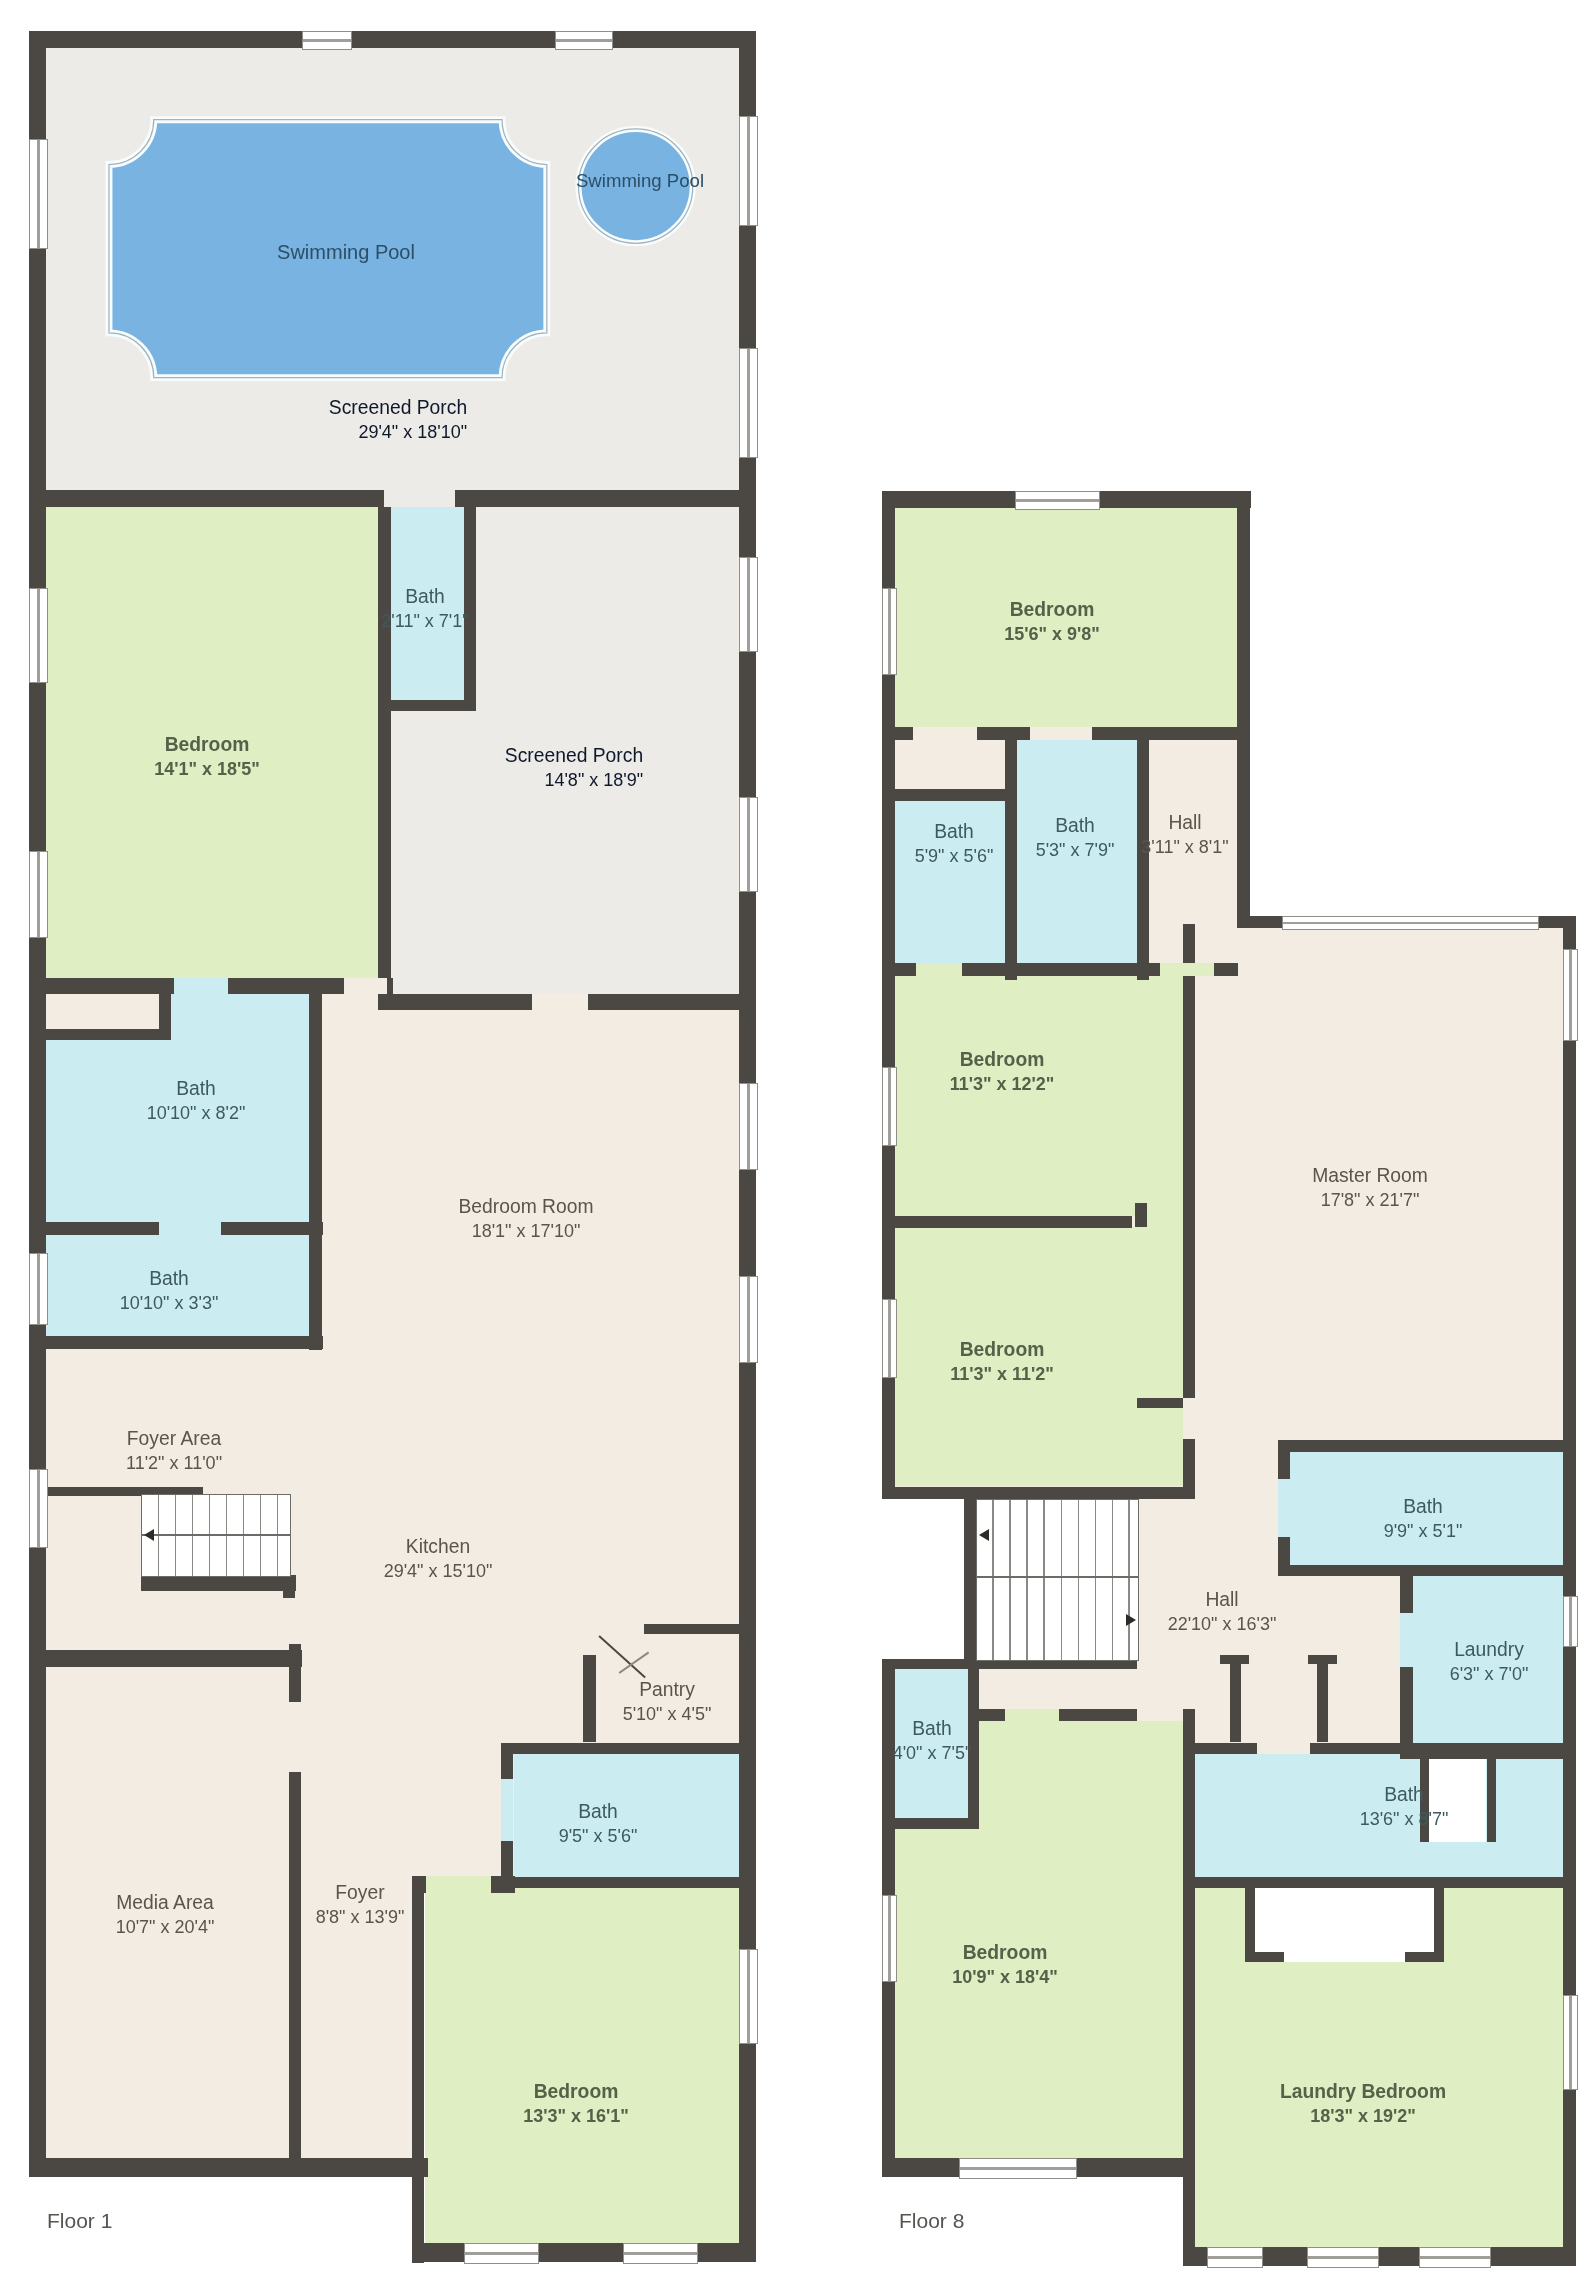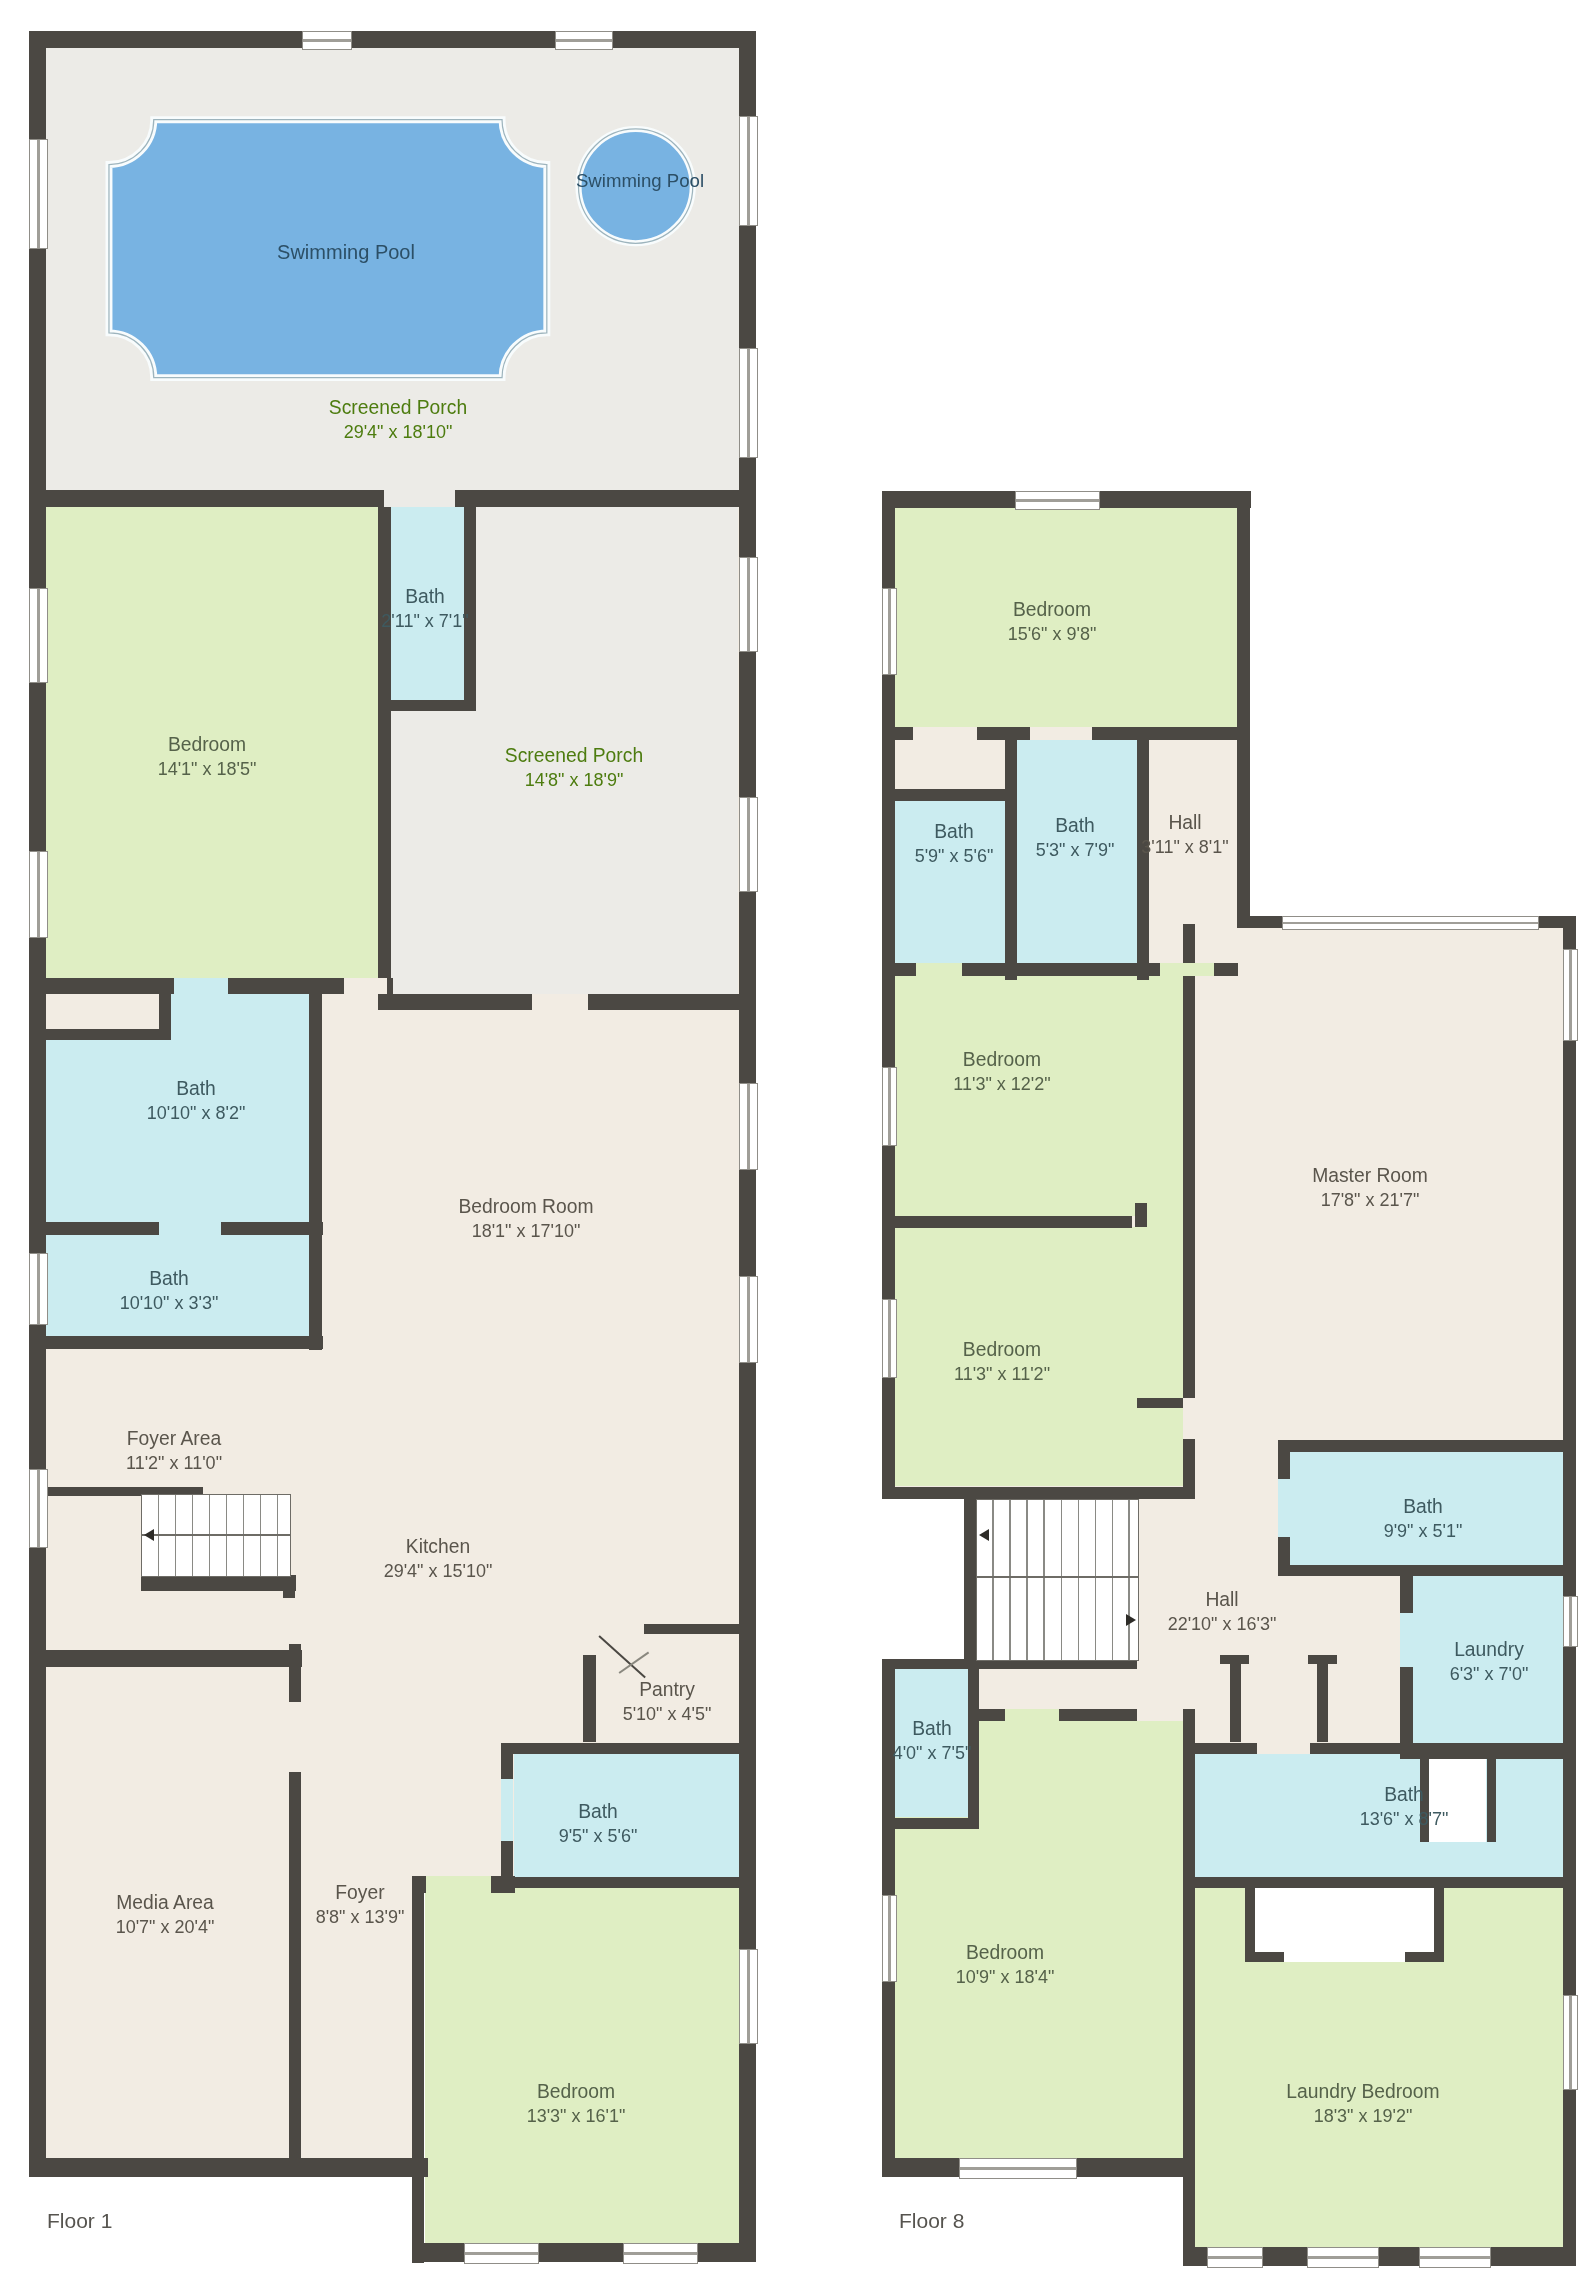--- a/index.html
+++ b/index.html
@@ -13,24 +13,24 @@
   .fW{background:#ffffff;}
   .w{position:absolute;background:#4b4843;}
   .win{position:absolute;border:1.5px solid #908e88;background:
        linear-gradient(to bottom,#fff 42%,#a09e98 42%,#a09e98 58%,#fff 58%);}
   .winv{position:absolute;border:1.5px solid #908e88;background:
        linear-gradient(to right,#fff 42%,#a09e98 42%,#a09e98 58%,#fff 58%);}
   .lbl{position:absolute;transform:translateX(-50%);text-align:center;white-space:nowrap;
        font-size:19.3px;line-height:1.28;color:#52544e;}
   .lbl span{display:block;}
   .lbl .d{font-size:18px;}
-  .tg{color:#55624a;}
+  .tg{color:#55624a;font-weight:bold;}
   .tc{color:#3e5a60;}
   .tb{color:#5a554c;}
-  .tp{color:#4d7c0f;}
+  .tp{color:#0f172a;text-align:right;}
   .ttl{position:absolute;font-size:21px;color:#56544f;}
   .stairs{position:absolute;border:1.5px solid #6e6c66;background:
       repeating-linear-gradient(90deg,#fff 0 15.5px,#8a8a85 15.5px 17px);}
   .smid{position:absolute;left:0;right:0;height:1.5px;background:#6e6c66;}
   .arrL{position:absolute;width:0;height:0;border-top:6.2px solid transparent;
         border-bottom:6.2px solid transparent;border-right:10.8px solid #2e2c28;}
   .arrR{position:absolute;width:0;height:0;border-top:6.2px solid transparent;
         border-bottom:6.2px solid transparent;border-left:10.8px solid #2e2c28;}
   .thin{position:absolute;background:#4b4843;transform-origin:left center;}
 </style>

